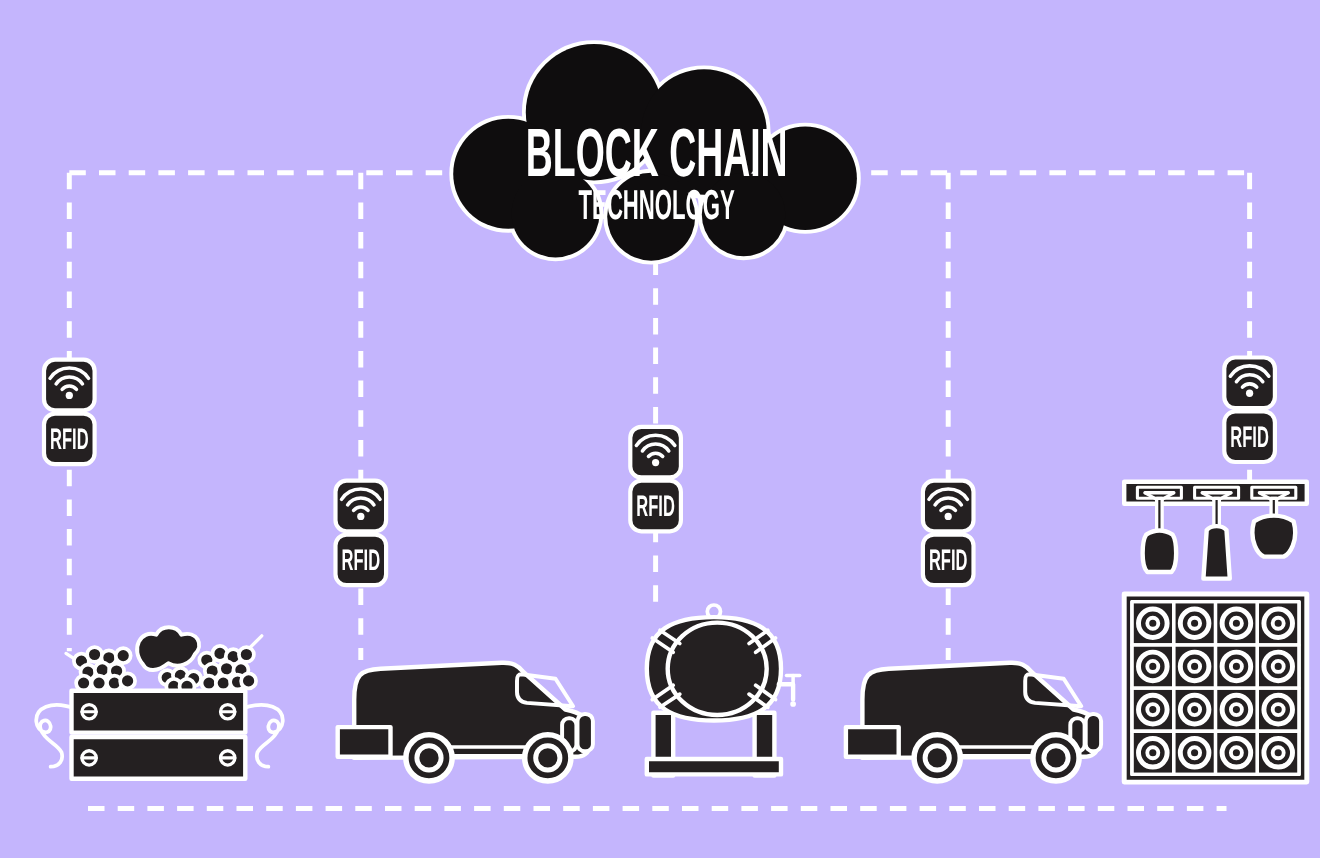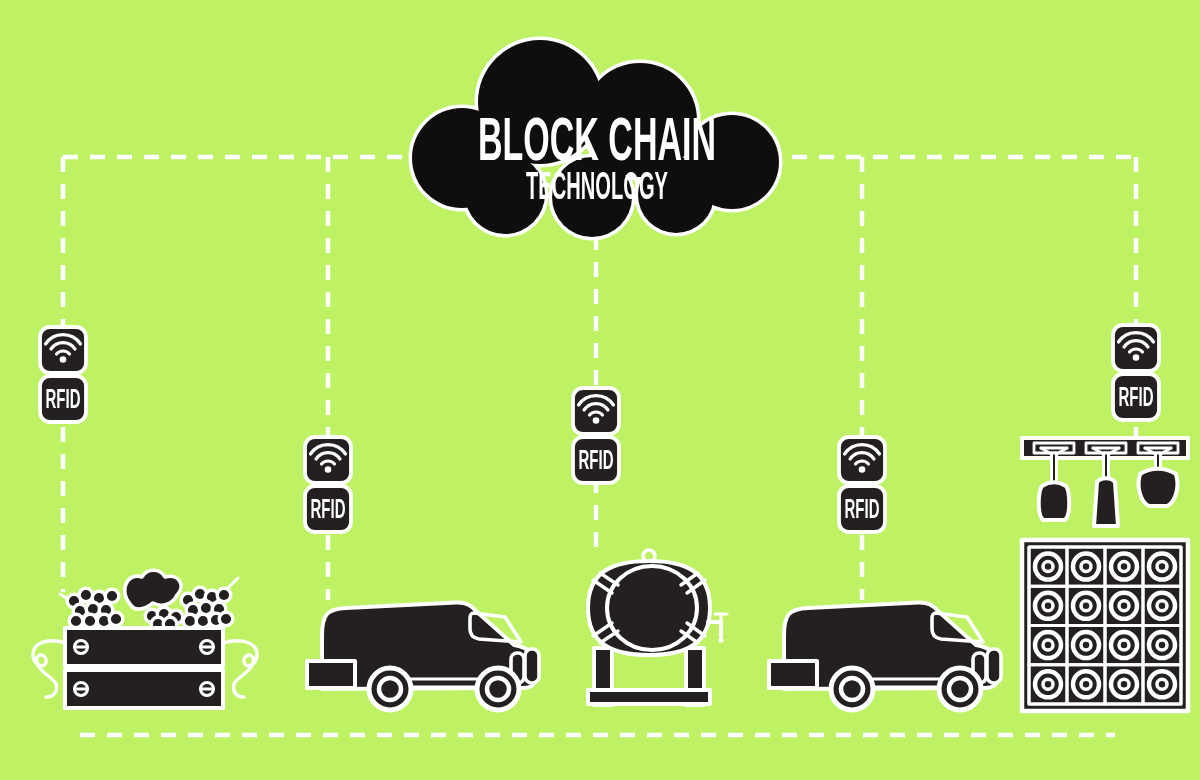--- a/index.html
+++ b/index.html
@@ -1,16 +1,16 @@
 <!DOCTYPE html>
 <html><head>
 <meta charset="utf-8">
 <style>
   html,body{margin:0;padding:0;background:#242021;}
-  .stage{position:relative;width:1200px;height:780px;background:#bef264;overflow:hidden;}
+  .stage{position:relative;width:1200px;height:780px;background:#c4b5fd;overflow:hidden;}
   svg{position:absolute;inset:0;display:block;}
   .dash{stroke:#fff;stroke-width:4.5;fill:none;stroke-dasharray:15 12;}
   .s{stroke:#fff;fill:none;stroke-linecap:round;stroke-linejoin:round;}
   .w7{stroke-width:7;} .w45{stroke-width:4.5;} .w4{stroke-width:4;}
   .w36{stroke-width:3.6;} .w32{stroke-width:3.2;} .w28{stroke-width:2.8;}
   .fbg{fill:#242021;} .fcl{fill:#0f0d0e;} .dot{fill:#fff;stroke:none;}
   text{fill:#fff;font-family:"Liberation Sans",sans-serif;font-weight:bold;text-anchor:middle;}
   .title{font-size:62px;}
   .subtitle{font-size:38px;}
   .rfid-text{font-size:27px;}

